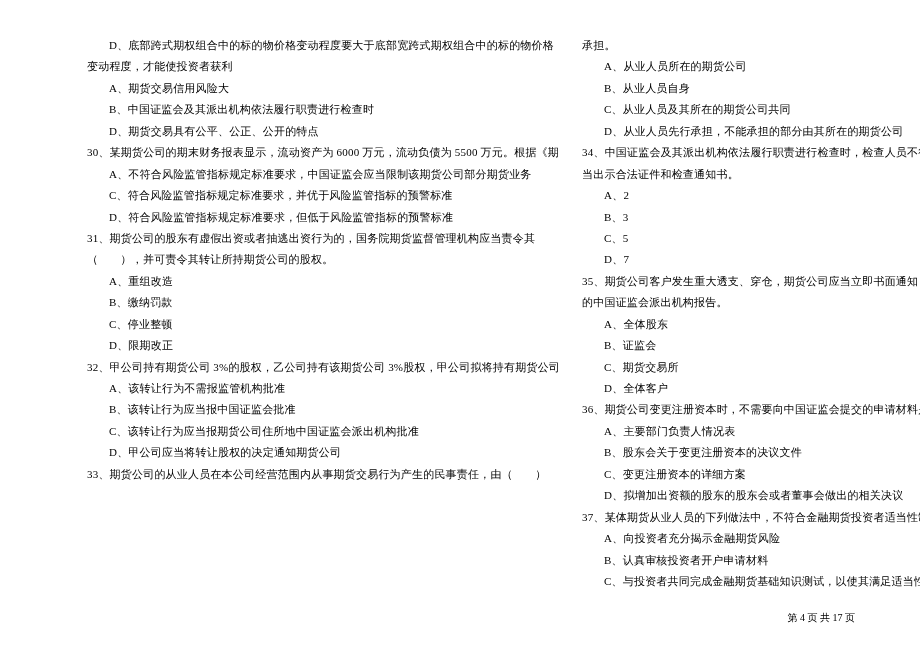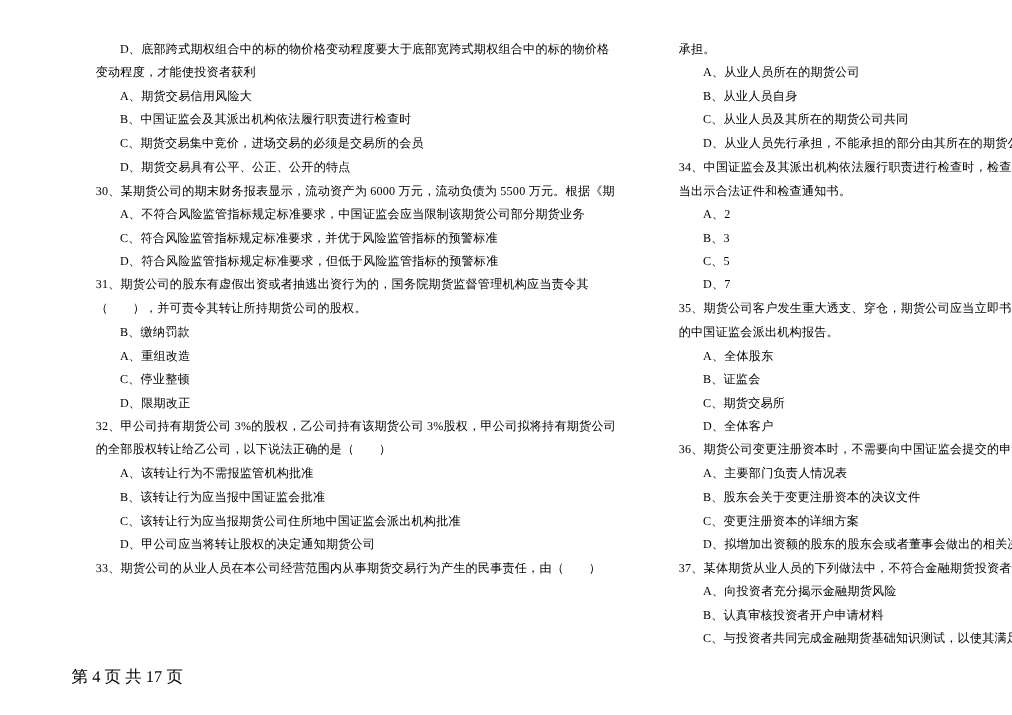--- a/index.html
+++ b/index.html
@@ -10,63 +10,60 @@
       font-family: "SimSun", "宋体", serif;
       font-size: 11px;
       color: #000;
       padding: 35px 65px 25px 65px;
       display: flex;
       flex-direction: column;
     }
     .columns {
       display: flex;
       flex: 1;
-      gap: 35px;
     }
     .col {
       flex: 1;
       display: flex;
       flex-direction: column;
     }
     .line {
       line-height: 1.95;
       white-space: nowrap;
       letter-spacing: 0.2px;
     }
     .indent1 { padding-left: 22px; }
     .indent2 { padding-left: 44px; }
     .footer {
-      text-align: left;
-      font-size: 15px;
+      text-align: right;
+      font-size: 10px;
       padding-top: 8px;
     }
   </style>
 </head>
 <body>
 
 <div class="columns">
   <div class="col" id="left-col">
       <div class="line indent2">D、底部跨式期权组合中的标的物价格变动程度要大于底部宽跨式期权组合中的标的物价格</div>
       <div class="line indent1">变动程度，才能使投资者获利</div>
       <div class="line indent2">A、期货交易信用风险大</div>
       <div class="line indent2">B、中国证监会及其派出机构依法履行职责进行检查时</div>
-      <div class="line indent2">C、期货交易集中竞价，进场交易的必须是交易所的会员</div>
       <div class="line indent2">D、期货交易具有公平、公正、公开的特点</div>
       <div class="line indent1">30、某期货公司的期末财务报表显示，流动资产为 6000 万元，流动负债为 5500 万元。根据《期</div>
       <div class="line indent2">A、不符合风险监管指标规定标准要求，中国证监会应当限制该期货公司部分期货业务</div>
       <div class="line indent2">C、符合风险监管指标规定标准要求，并优于风险监管指标的预警标准</div>
       <div class="line indent2">D、符合风险监管指标规定标准要求，但低于风险监管指标的预警标准</div>
       <div class="line indent1">31、期货公司的股东有虚假出资或者抽逃出资行为的，国务院期货监督管理机构应当责令其</div>
       <div class="line indent1">（　　），并可责令其转让所持期货公司的股权。</div>
+      <div class="line indent2">A、重组改造</div>
       <div class="line indent2">B、缴纳罚款</div>
-      <div class="line indent2">A、重组改造</div>
       <div class="line indent2">C、停业整顿</div>
       <div class="line indent2">D、限期改正</div>
       <div class="line indent1">32、甲公司持有期货公司 3%的股权，乙公司持有该期货公司 3%股权，甲公司拟将持有期货公司</div>
-      <div class="line indent1">的全部股权转让给乙公司，以下说法正确的是（　　）</div>
       <div class="line indent2">A、该转让行为不需报监管机构批准</div>
       <div class="line indent2">B、该转让行为应当报中国证监会批准</div>
       <div class="line indent2">C、该转让行为应当报期货公司住所地中国证监会派出机构批准</div>
       <div class="line indent2">D、甲公司应当将转让股权的决定通知期货公司</div>
       <div class="line indent1">33、期货公司的从业人员在本公司经营范围内从事期货交易行为产生的民事责任，由（　　）</div>
     </div>
   <div class="col" id="right-col">
       <div class="line indent1">承担。</div>
       <div class="line indent2">A、从业人员所在的期货公司</div>
       <div class="line indent2">B、从业人员自身</div>

